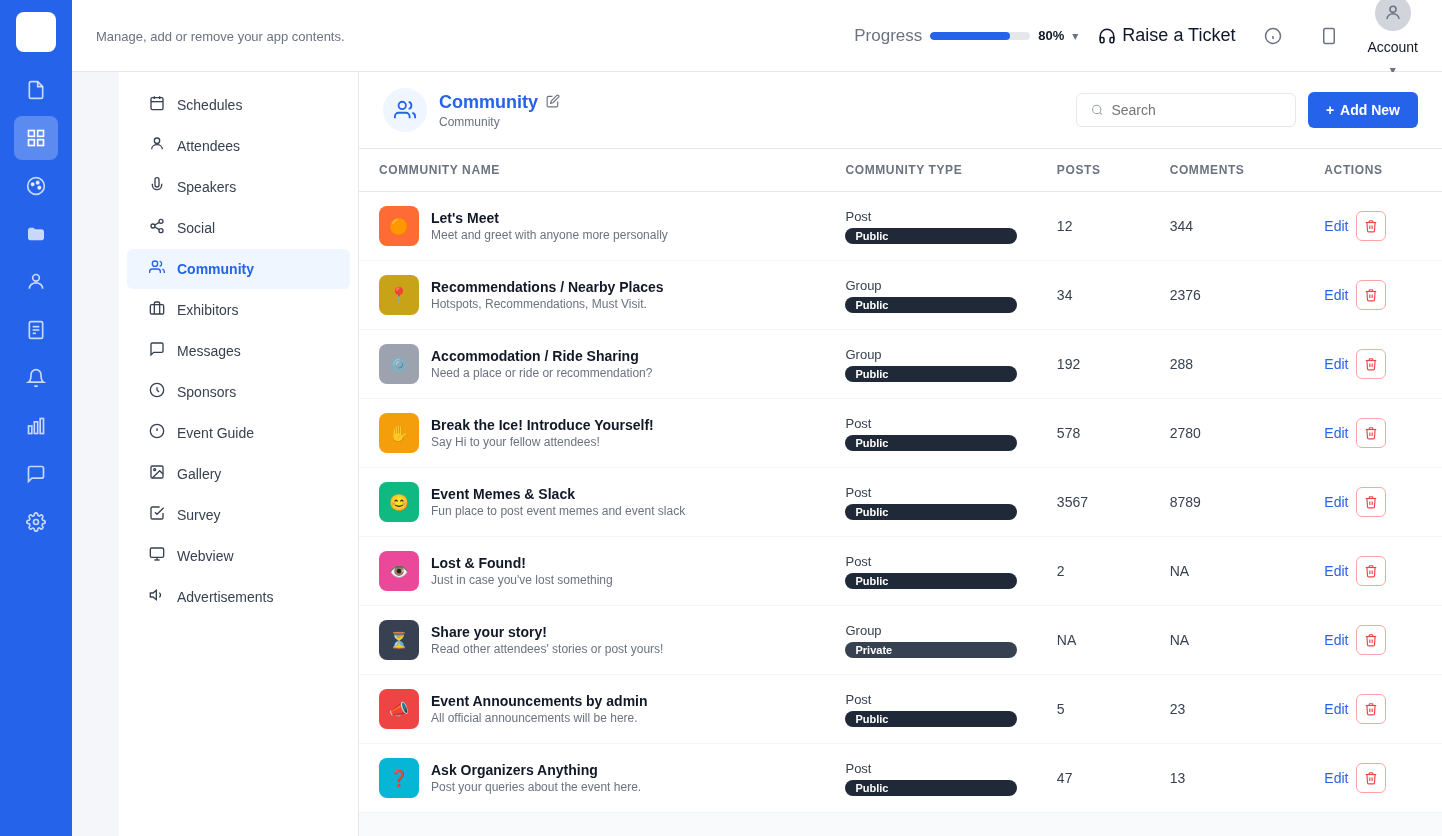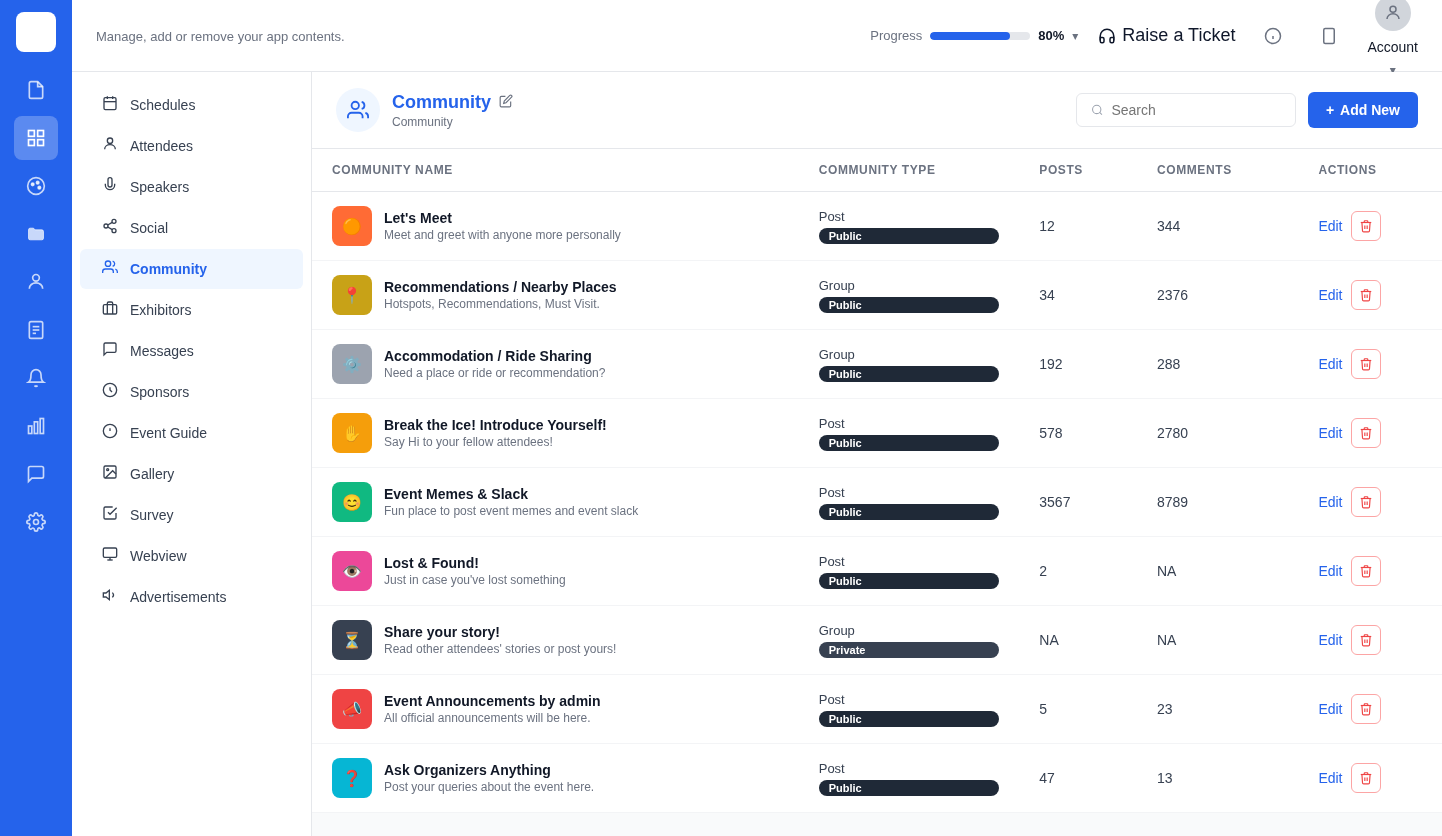--- a/index.html
+++ b/index.html
@@ -61,21 +61,21 @@
     .header-right {
       display: flex;
       align-items: center;
       gap: 20px;
     }
     .progress-section {
       display: flex;
       align-items: center;
       gap: 8px;
     }
-    .progress-label { font-size: 13px; color: #6b7280; }
+    .progress-label { font-size: 17px; color: #6b7280; }
     .progress-bar-wrap {
       width: 100px;
       height: 8px;
       background: #e5e7eb;
       border-radius: 4px;
       overflow: hidden;
     }
     .progress-bar-fill {
       height: 100%;
       background: #2563eb;
@@ -115,20 +115,21 @@
       color: #6b7280;
     }
     .account-label { font-size: 14px; font-weight: 500; color: #111827; }
     .account-chevron { color: #6b7280; font-size: 12px; }
 
     
     .content-area {
       flex: 1;
       display: flex;
       overflow: hidden;
+      margin-left: 47px;
     }
 
     
     .sidebar {
       width: 240px;
       background: white;
       border-right: 1px solid #e5e7eb;
       overflow-y: auto;
       flex-shrink: 0;
       padding: 12px 0;

